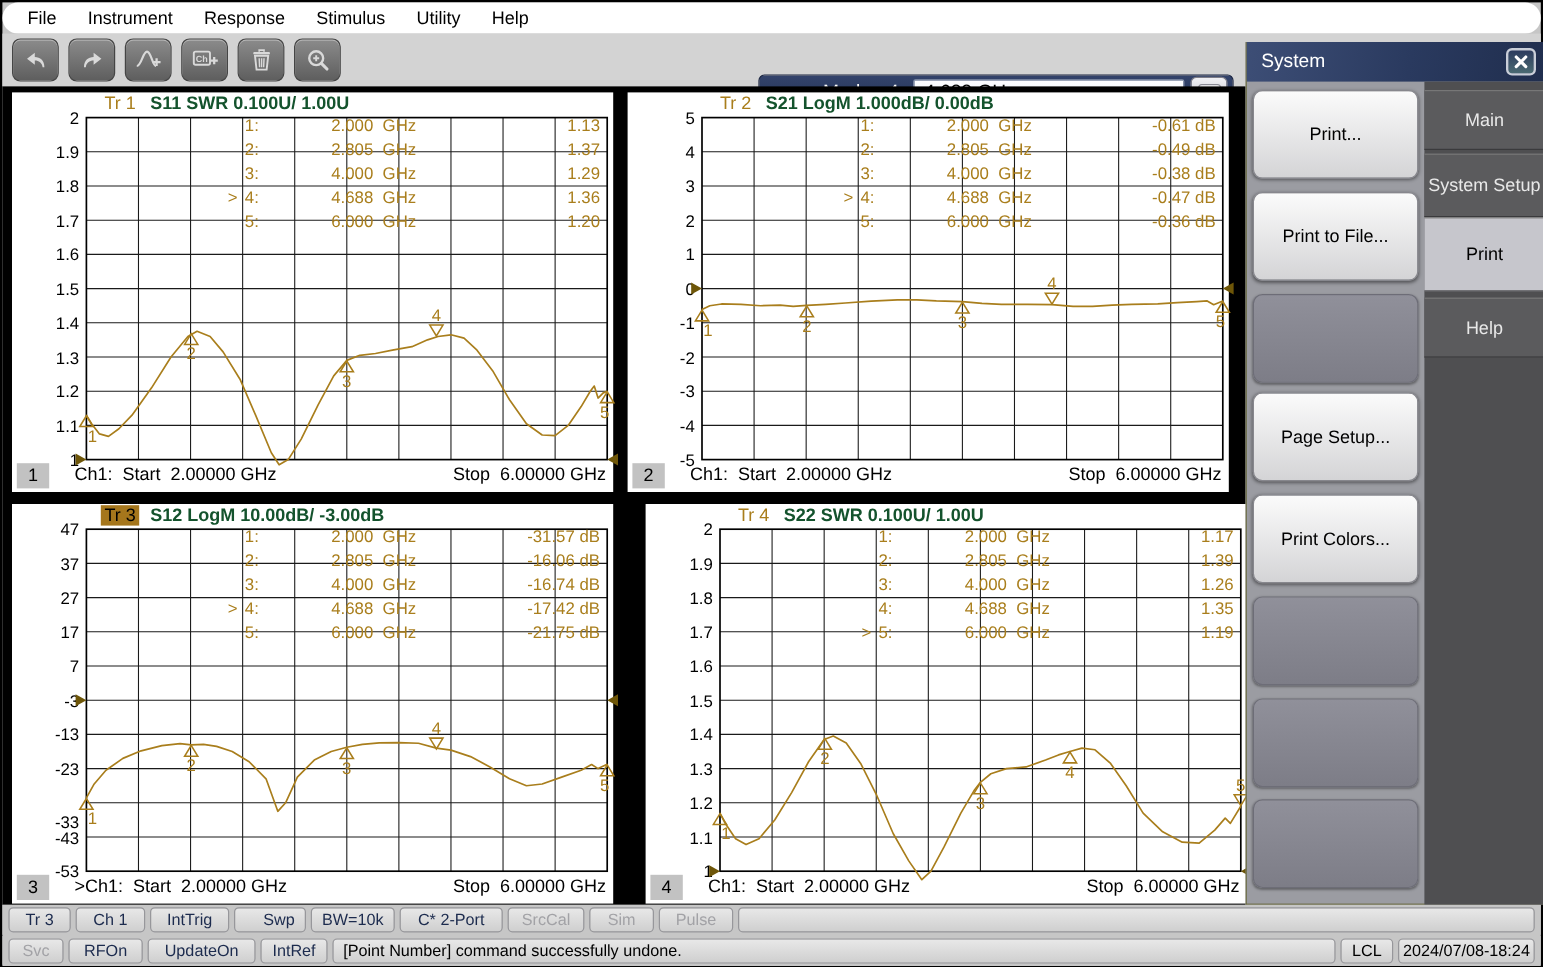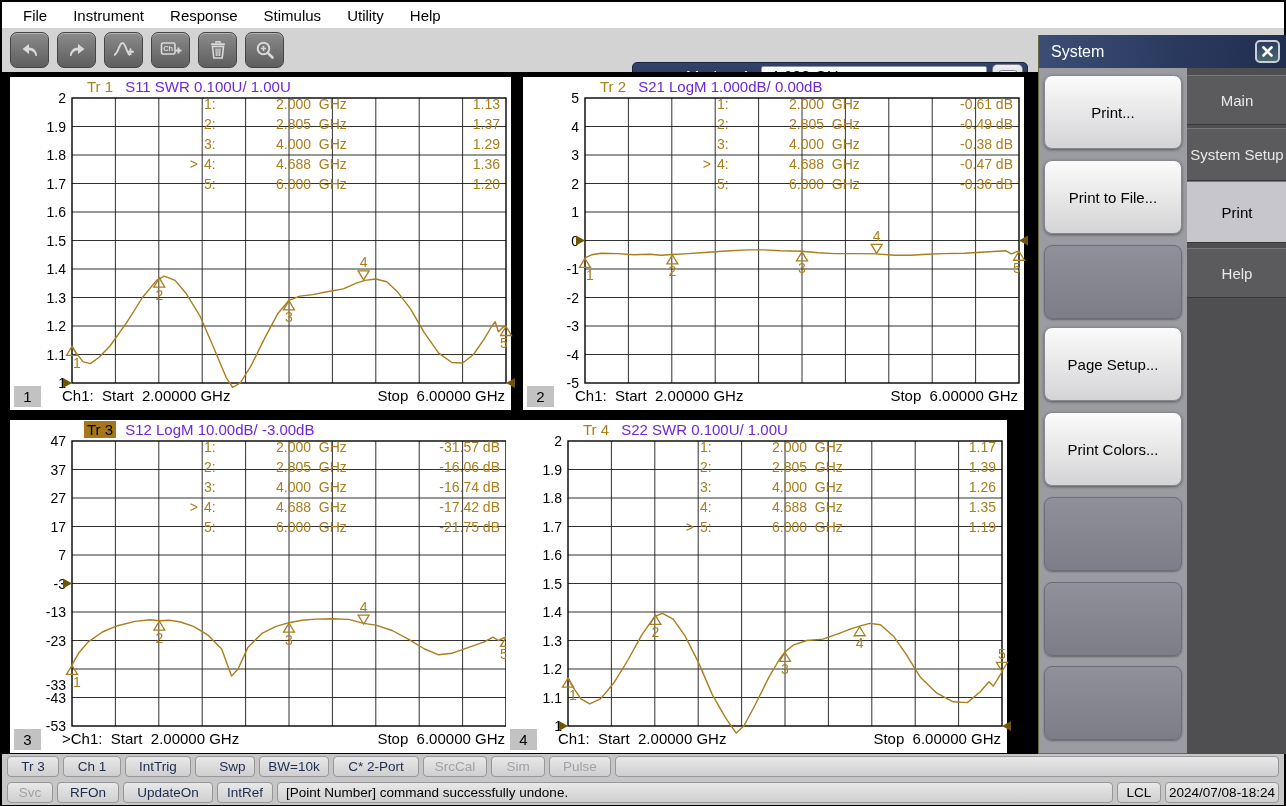--- a/index.html
+++ b/index.html
@@ -3,21 +3,21 @@
 <meta charset="utf-8">
 <style>
   * { margin:0; padding:0; box-sizing:border-box; }
   html,body { width:1286px; height:806px; overflow:hidden; background:#000;
               font-family:"Liberation Sans", sans-serif; }
   .window { position:relative; width:1286px; height:806px; background:#c6c6c6;
             border:2px solid #000; }
 
   
   .menubar { position:absolute; left:0; top:0; width:1282px; height:26px; background:#fff;
-             display:flex; align-items:center; padding-left:8px; }
+             display:flex; align-items:center; padding-left:8px;border-radius:13px; }
   .menu-item { padding:3px 13px; font-size:15px; color:#000; cursor:default; }
 
   
   .toolbar { position:absolute; left:0; top:26px; width:1282px; height:44px; background:#d3d3d3; }
   .tb-btn { position:absolute; top:4px; width:39px; height:36px; border-radius:7px;
             background:linear-gradient(#8b8b8b,#5e5e5e); border:1px solid #454545;
             box-shadow:inset 0 1px 0 rgba(255,255,255,.35); display:flex; align-items:center; justify-content:center; }
 
   
   .marker-bar { position:absolute; left:630px; top:34px; width:396px; height:31px;
@@ -31,21 +31,21 @@
                 background:linear-gradient(#f0f0f4,#b9b9c2); border:1px solid #7d7d88;
                 display:flex; align-items:center; justify-content:center; }
 
   
   .plot-zone { position:absolute; left:0; top:70px; width:1036px; height:682px; background:#000; }
   .plot { position:absolute; width:501px; height:333px; background:#fff; }
   .plot svg { position:absolute; left:0; top:0; overflow:visible; }
   .plot-title { position:absolute; left:74px; top:1px; font-size:15px; white-space:pre; }
   .trace-name { color:#A97E1C; padding:0 3px; }
   .trace-name.sel { background:#A5761C; color:#000; }
-  .trace-rest { color:#6d28d9; margin-left:9px; }
+  .trace-rest { color:#14532d; margin-left:9px;font-weight:bold; }
   .ylabel { position:absolute; left:0; width:56px; text-align:right; font-size:14px; color:#000; }
   .mk-row { position:absolute; left:0; top:0; width:501px; height:20px; font-size:14px; color:#A97E1C; }
   .mk-sel { position:absolute; left:172px; width:16px; text-align:right; }
   .mk-num { position:absolute; left:194px; }
   .mk-freq { position:absolute; left:266px; white-space:pre; }
   .mk-val { position:absolute; left:366px; width:124px; text-align:right; white-space:pre; }
   .ch-box { position:absolute; left:4px; top:309px; width:27px; height:21px; background:#c2c2c2;
             color:#000; font-size:15px; display:flex; align-items:center; justify-content:center; }
   .start-lbl { position:absolute; left:52px; top:310px; font-size:15px; color:#000; white-space:pre; }
   .stop-lbl { position:absolute; right:6px; top:310px; font-size:15px; color:#000000; white-space:pre;margin-left:20px; }
@@ -404,21 +404,21 @@
         </div>
         <div class="mk-row" style="top: 99px;">
           <span class="mk-num">5:</span>
           <span class="mk-freq">6.000  GHz</span>
           <span class="mk-val">-21.75 dB</span>
         </div>
         <div class="ch-box">3</div>
         <div class="start-lbl">&gt;Ch1:  Start  2.00000 GHz</div>
         <div class="stop-lbl">Stop  6.00000 GHz</div>
       </div>
-    <div class="plot" style="left:504px;top:348px;">
+    <div class="plot" style="left:536px;top:348px;">
         <div class="plot-title"><span class="trace-name">Tr 4</span><span class="trace-rest">S22 SWR 0.100U/ 1.00U</span></div>
         <div class="ylabel" style="top: 13px;">2</div>
         <div class="ylabel" style="top: 41.5px;">1.9</div>
         <div class="ylabel" style="top: 70px;">1.8</div>
         <div class="ylabel" style="top: 98.5px;">1.7</div>
         <div class="ylabel" style="top: 127px;">1.6</div>
         <div class="ylabel" style="top: 155.5px;">1.5</div>
         <div class="ylabel" style="top: 184px;">1.4</div>
         <div class="ylabel" style="top: 212.5px;">1.3</div>
         <div class="ylabel" style="top: 241px;">1.2</div>

